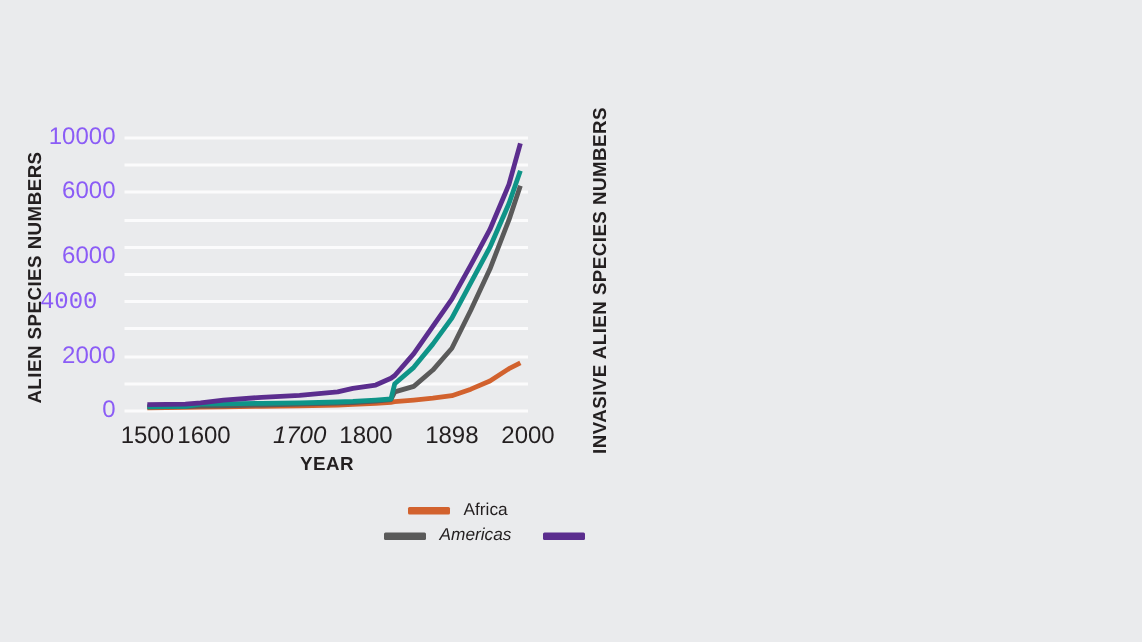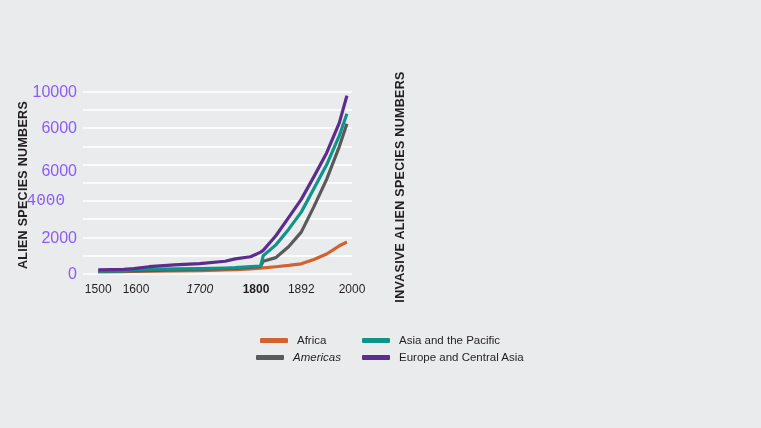--- a/index.html
+++ b/index.html
@@ -67,21 +67,21 @@
     text-align: right;
     font-size: 16px;
     color: #8b5cf6;
     transform: translateY(-50%);
     white-space: nowrap;
   }
   .xtick {
     position: absolute;
     width: 60px;
     text-align: center;
-    font-size: 12px;
+    font-size: 16px;
     color: #231f20;
     transform: translateX(-30px);
     white-space: nowrap;
   }
   .xlabel {
     position: absolute;
     width: 160px;
     text-align: center;
     font-size: 12.5px;
     font-weight: bold;
@@ -112,21 +112,21 @@
     height: 5px;
     border-radius: 1px;
     margin-right: 9px;
     flex: 0 0 auto;
   }
   .legend-text {
     font-size: 11.5px;
     color: #231f20;
     white-space: nowrap;
   }
-  .li0 { left: 4px;   top: 2px;  }
+  .li0 { left: 16px;   top: 2px;  }
   .li1 { left: 0px;   top: 19px; font-style: italic; }
   .li2 { left: 106px; top: 2px;  }
   .li3 { left: 106px; top: 19px; }
 </style>
 </head>
 <body>
 
 <div id="figure">
 
   <div class="panel" id="panel-left">
@@ -143,51 +143,47 @@
         <div class="gridline" style="top: 35.4px;"></div>
         <div class="gridline" style="top: 17.2px;"></div>
         <div class="gridline" style="top: -1px;"></div>
         <svg class="lines" width="269" height="182">
           <path d="M15.23 179.82 L40.60 179.63 L50.75 179.45 L65.98 179.27 L91.36 178.91 L116.74 178.54 L142.11 178.00 L152.26 177.63 L167.49 176.90 L177.64 176.18 L180.18 175.81 L192.87 174.72 L205.56 173.45 L218.25 171.81 L230.93 167.44 L243.62 161.98 L256.31 153.79 L263.92 149.97" stroke="#d2622e"></path>
           <path d="M15.23 179.27 L40.60 179.09 L50.75 178.81 L65.98 178.54 L91.36 178.00 L116.74 177.45 L142.11 176.72 L152.26 176.36 L167.49 175.45 L177.64 174.36 L180.18 169.26 L192.87 165.62 L205.56 154.70 L218.25 140.14 L230.93 114.66 L243.62 87.36 L256.31 54.60 L263.92 31.85" stroke="#5a5a5a"></path>
           <path d="M15.23 179.27 L40.60 178.91 L50.75 177.45 L65.98 177.27 L91.36 176.90 L116.74 176.54 L142.11 175.99 L152.26 175.63 L167.49 174.72 L177.64 173.99 L180.18 163.80 L192.87 152.88 L205.56 137.41 L218.25 120.12 L230.93 96.46 L243.62 72.80 L256.31 43.68 L263.92 21.84" stroke="#0e9488"></path>
           <path d="M15.23 177.81 L40.60 177.45 L50.75 176.54 L65.98 174.72 L91.36 172.90 L116.74 171.63 L142.11 169.26 L152.26 166.89 L167.49 164.71 L177.64 160.16 L180.18 158.34 L192.87 143.78 L205.56 125.58 L218.25 107.38 L230.93 84.63 L243.62 60.97 L256.31 30.94 L263.92 3.64" stroke="#5b2d8e"></path>
         </svg>
       </div>
+    <div class="xlabel">YEAR</div>
   <div class="ytick" style="top: 274px; left: 17px;">0</div>
       <div class="ytick" style="top: 237.6px; left: 17px;">2000</div>
       <div class="ytick" style="top: 201.2px; left: 5px; font-family: Liberation Mono, monospace;">4000</div>
       <div class="ytick" style="top: 171px; left: 17px;">6000</div>
       <div class="ytick" style="top: 128.4px; left: 17px;">6000</div>
       <div class="ytick" style="top: 92px; left: 17px;">10000</div>
       <div class="xtick" style="left: 98.2264px; top: 282px;">1500</div>
       <div class="xtick" style="left: 136px; top: 282px;">1600</div>
       <div class="xtick" style="left: 199.736px; top: 282px; font-style: italic;">1700</div>
-      <div class="xtick" style="left: 256px; top: 282px; font-weight: bold;">1800</div>
-      <div class="xtick" style="left: 301.245px; top: 282px;">1892</div>
+      <div class="xtick" style="left: 244px; top: 282px;">1800</div>
+      <div class="xtick" style="left: 301.245px; top: 282px;">1898</div>
       <div class="xtick" style="left: 352px; top: 282px;">2000</div>
     </div>
 
   <div class="panel" id="panel-right">
     <div class="ylabel">INVASIVE ALIEN SPECIES NUMBERS</div>
 
   </div>
 
   <div id="legend">
       <div class="legend-item li0">
         <span class="legend-swatch" style="background: rgb(210, 98, 46);"></span>
         <span class="legend-text">Africa</span>
       </div>
       <div class="legend-item li1">
         <span class="legend-swatch" style="background: rgb(90, 90, 90);"></span>
         <span class="legend-text">Americas</span>
       </div>
-      <div class="legend-item li2">
-        <span class="legend-swatch" style="background: rgb(14, 148, 136);"></span>
-        <span class="legend-text">Asia and the Pacific</span>
-      </div>
       <div class="legend-item li3">
         <span class="legend-swatch" style="background: rgb(91, 45, 142);"></span>
-        <span class="legend-text">Europe and Central Asia</span>
       </div>
     </div>
 
 </div>
 
 </body></html>

